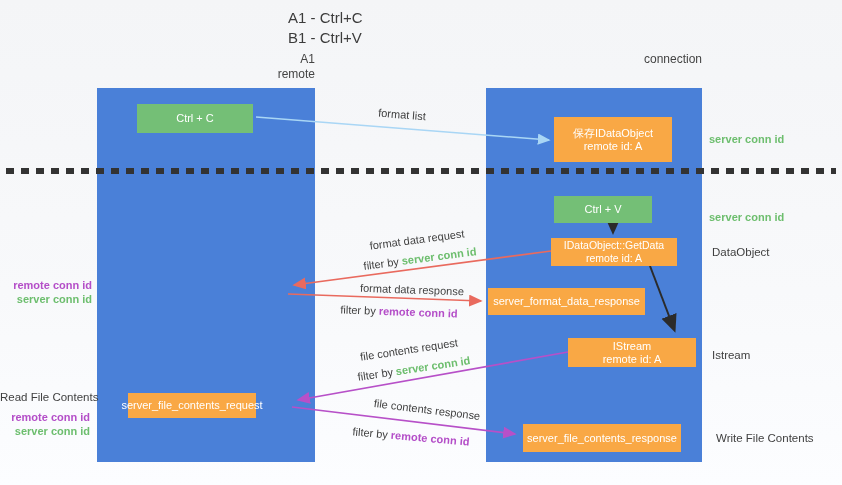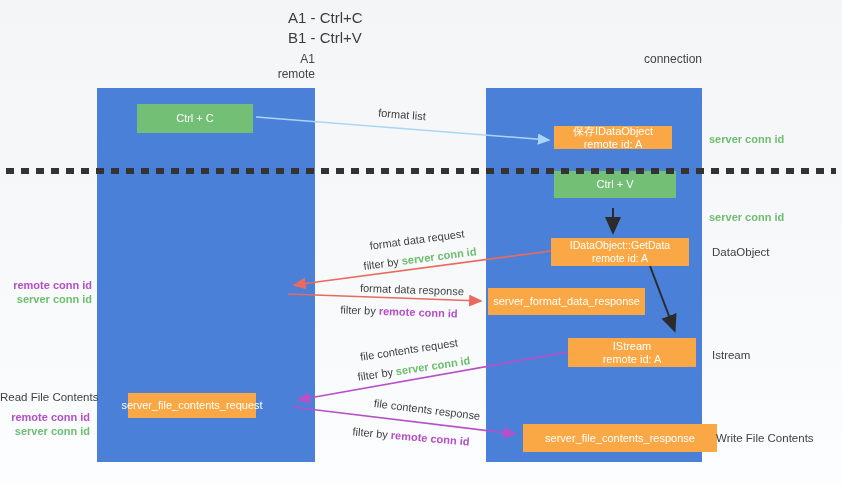--- a/index.html
+++ b/index.html
@@ -127,39 +127,39 @@
     <line x1="292" y1="407" x2="515" y2="434" class="s-purple" marker-end="url(#m-purple)"></line>
   </svg>
 
   <div class="abs node green" style="left:137px;top:104px;width:116px;height:29px;">
     <div>Ctrl + C</div>
   </div>
   <div class="abs node orange" style="left:128px;top:393px;width:128px;height:25px;">
     <div>server_file_contents_request</div>
   </div>
 
-  <div class="abs node orange" style="left:554px;top:126px;width:118px;height:23px;">
+  <div class="abs node orange" style="left:554px;top:117px;width:118px;height:45px;">
     <div>保存IDataObject</div>
     <div>remote id: A</div>
   </div>
-  <div class="abs node green" style="left:554px;top:171px;width:122px;height:27px;">
+  <div class="abs node green" style="left:554px;top:196px;width:98px;height:27px;">
     <div>Ctrl + V</div>
   </div>
-  <div class="abs node orange" style="left:551px;top:238px;width:138px;height:28px;">
+  <div class="abs node orange" style="left:551px;top:238px;width:126px;height:28px;">
     <div class="small">IDataObject::GetData</div>
     <div class="small">remote id: A</div>
   </div>
   <div class="abs node orange" style="left:488px;top:288px;width:157px;height:27px;">
     <div>server_format_data_response</div>
   </div>
   <div class="abs node orange" style="left:568px;top:338px;width:128px;height:29px;">
     <div>IStream</div>
     <div>remote id: A</div>
   </div>
-  <div class="abs node orange" style="left:523px;top:424px;width:194px;height:28px;">
+  <div class="abs node orange" style="left:523px;top:424px;width:158px;height:28px;">
     <div>server_file_contents_response</div>
   </div>
 
   <div class="abs wire-label rot" style="left:402px;top:115px;transform:translate(-50%,-50%) rotate(4.5deg);">format list</div>
 
   <div class="abs wire-label rot" style="left:417px;top:240px;transform:translate(-50%,-50%) rotate(-7.5deg);">format data request</div>
   <div class="abs wire-label rot" style="left:420px;top:259px;transform:translate(-50%,-50%) rotate(-7.5deg);">
     <span>filter by</span><span class="conn-green gap-left">server conn id</span>
   </div>
 

